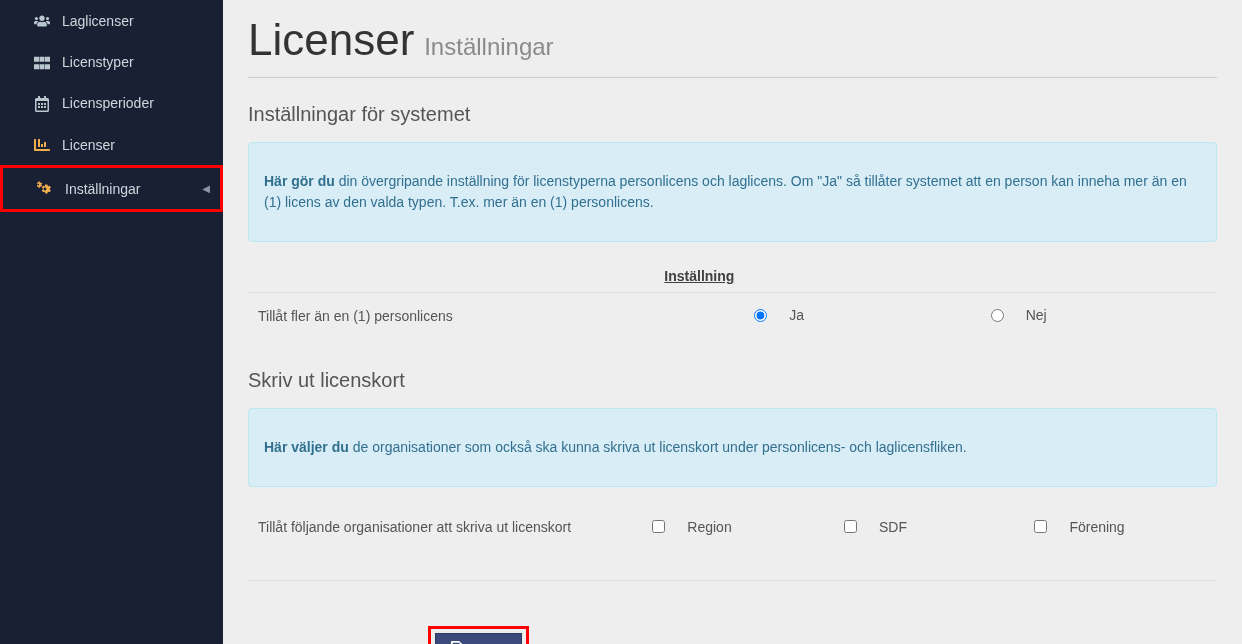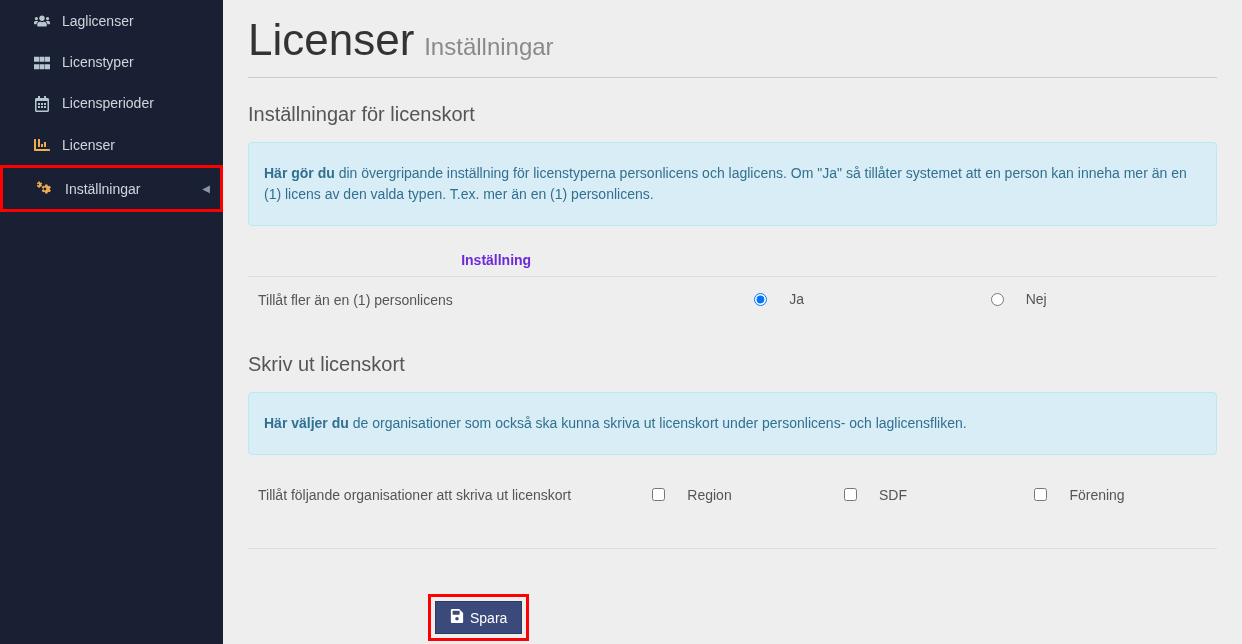--- a/index.html
+++ b/index.html
@@ -73,39 +73,40 @@
     .section-title {
       font-size: 20px;
       font-weight: 500;
       color: #555;
       margin-bottom: 16px;
     }
     .info-box {
       background: #d9edf7;
       border: 1px solid #bce8f1;
       color: #31708f;
-      padding: 20px 15px;
+      padding: 28px 15px;
       border-radius: 4px;
       margin-bottom: 18px;
       line-height: 1.5;
     }
     .info-box strong {
       font-weight: bold;
     }
     .settings-table {
       width: 100%;
       border-collapse: collapse;
       margin-bottom: 30px;
     }
     .settings-table th {
-      text-align: center;
+      text-align: right;
       font-weight: bold;
       padding: 8px 10px;
-      color: #6d28d9;
+      color: #404040;
       border-bottom: 1px solid #ddd;
+      text-decoration: underline;
     }
     .settings-table td {
       padding: 14px 10px;
       border-bottom: 1px solid #ddd;
       color: #555;
       vertical-align: middle;
     }
     .settings-table tr:last-child td {
       border-bottom: none;
     }
@@ -200,21 +201,21 @@
     <span class="caret">◀</span>
   </div>
 </nav>
 
 <main class="main">
   <div class="page-header">
     <h1>Licenser</h1>
     <span class="sub">Inställningar</span>
   </div>
 
-  <h3 class="section-title">Inställningar för licenskort</h3>
+  <h3 class="section-title">Inställningar för systemet</h3>
 
   <div class="info-box">
     <strong>Här gör du</strong><span> din övergripande inställning för licenstyperna personlicens och laglicens. Om "Ja" så tillåter systemet att en person kan inneha mer än en (1) licens av den valda typen. T.ex. mer än en (1) personlicens.</span>
   </div>
 
   <table class="settings-table">
     <thead>
       <tr>
         <th class="col-label">Inställning</th>
         <th></th>

